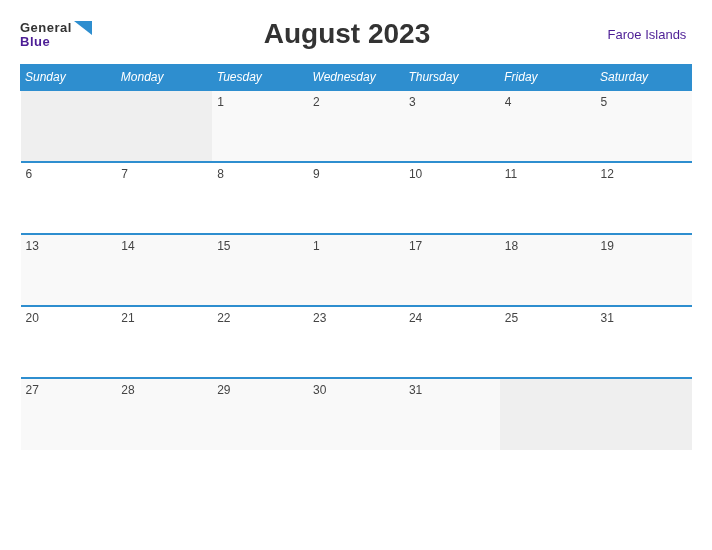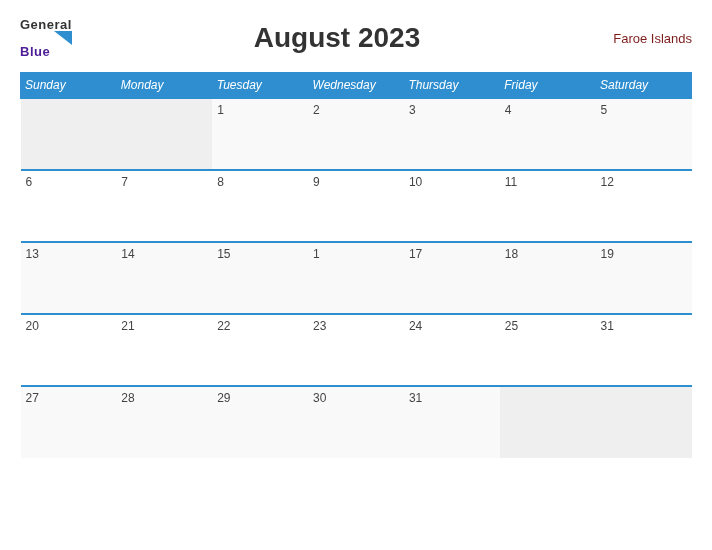--- a/index.html
+++ b/index.html
@@ -42,34 +42,33 @@
     }
     .logo-icon {
       width: 18px;
       height: 14px;
       display: inline-block;
       margin-left: 2px;
       vertical-align: middle;
     }
     .logo-row {
       display: flex;
-      align-items: flex-end;
-      flex-direction: column;
+      align-items: center;
     }
     .month-title {
       font-size: 28px;
       font-weight: bold;
       color: #333;
       text-align: center;
       flex: 1;
     }
     .region {
       font-size: 13px;
-      color: #7f1d1d;
-      text-align: right;
+      color: #4c1d95;
+      text-align: center;
       min-width: 90px;
     }
     .calendar-grid {
       width: 100%;
       border-collapse: collapse;
     }
     .calendar-grid th {
       background: #2e8ecf;
       color: #fff;
       font-size: 12px;

